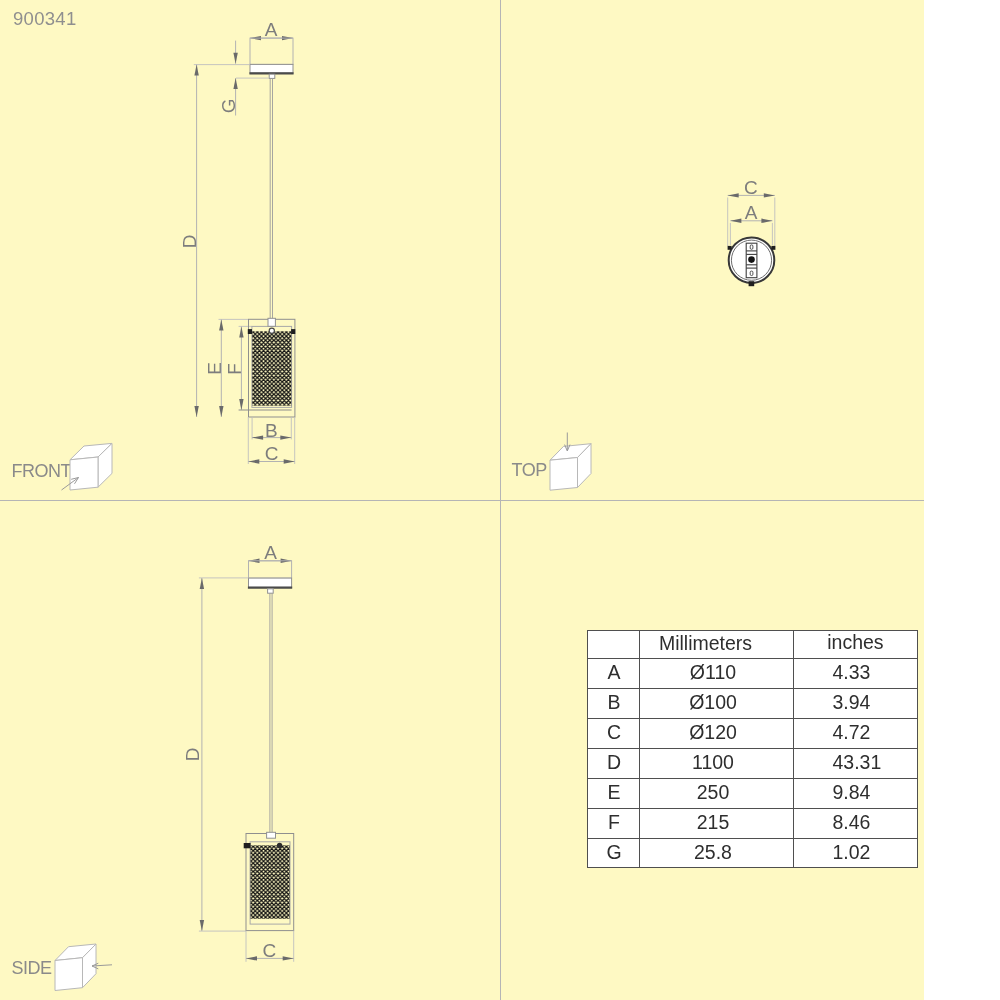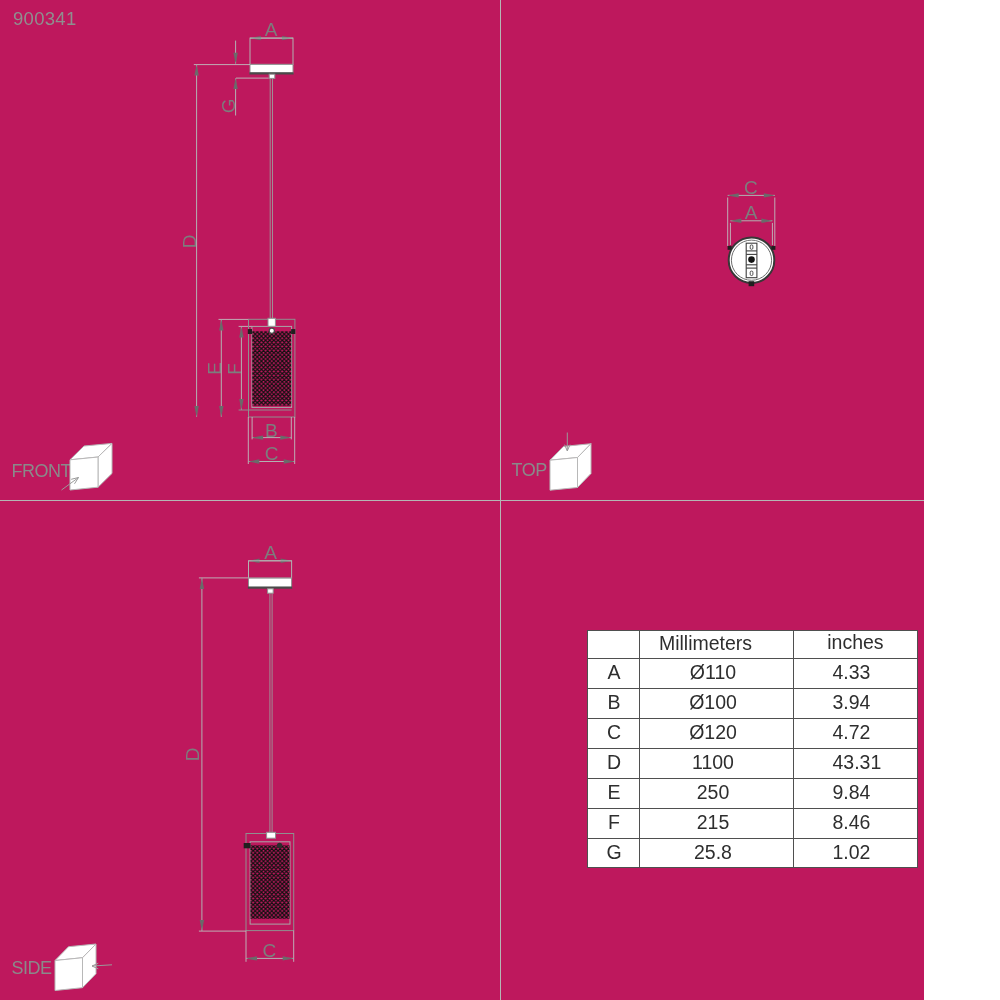--- a/index.html
+++ b/index.html
@@ -1,16 +1,16 @@
 <!DOCTYPE html>
 <html><head>
 <meta charset="utf-8">
 <style>
 html,body{margin:0;padding:0;background:#ffffff;}
-#page{position:relative;width:924px;height:1000px;background:#be185d;overflow:hidden;}
+#page{position:relative;width:924px;height:1000px;background:#fef9c3;overflow:hidden;}
 svg{position:absolute;left:0;top:0;}
 text{font-family:"Liberation Sans", sans-serif;}
 </style>
 </head>
 <body>
 <div id="page">
 <svg width="1000" height="1000" viewBox="0 0 1000 1000">
 <defs>
 <pattern id="mesh" width="4.15" height="4.15" patternUnits="userSpaceOnUse">
 <path d="M0.45,0.45 L3.7,3.7 M3.7,0.45 L0.45,3.7" stroke="#111111" stroke-width="1.22" fill="none" stroke-linecap="round"></path>

